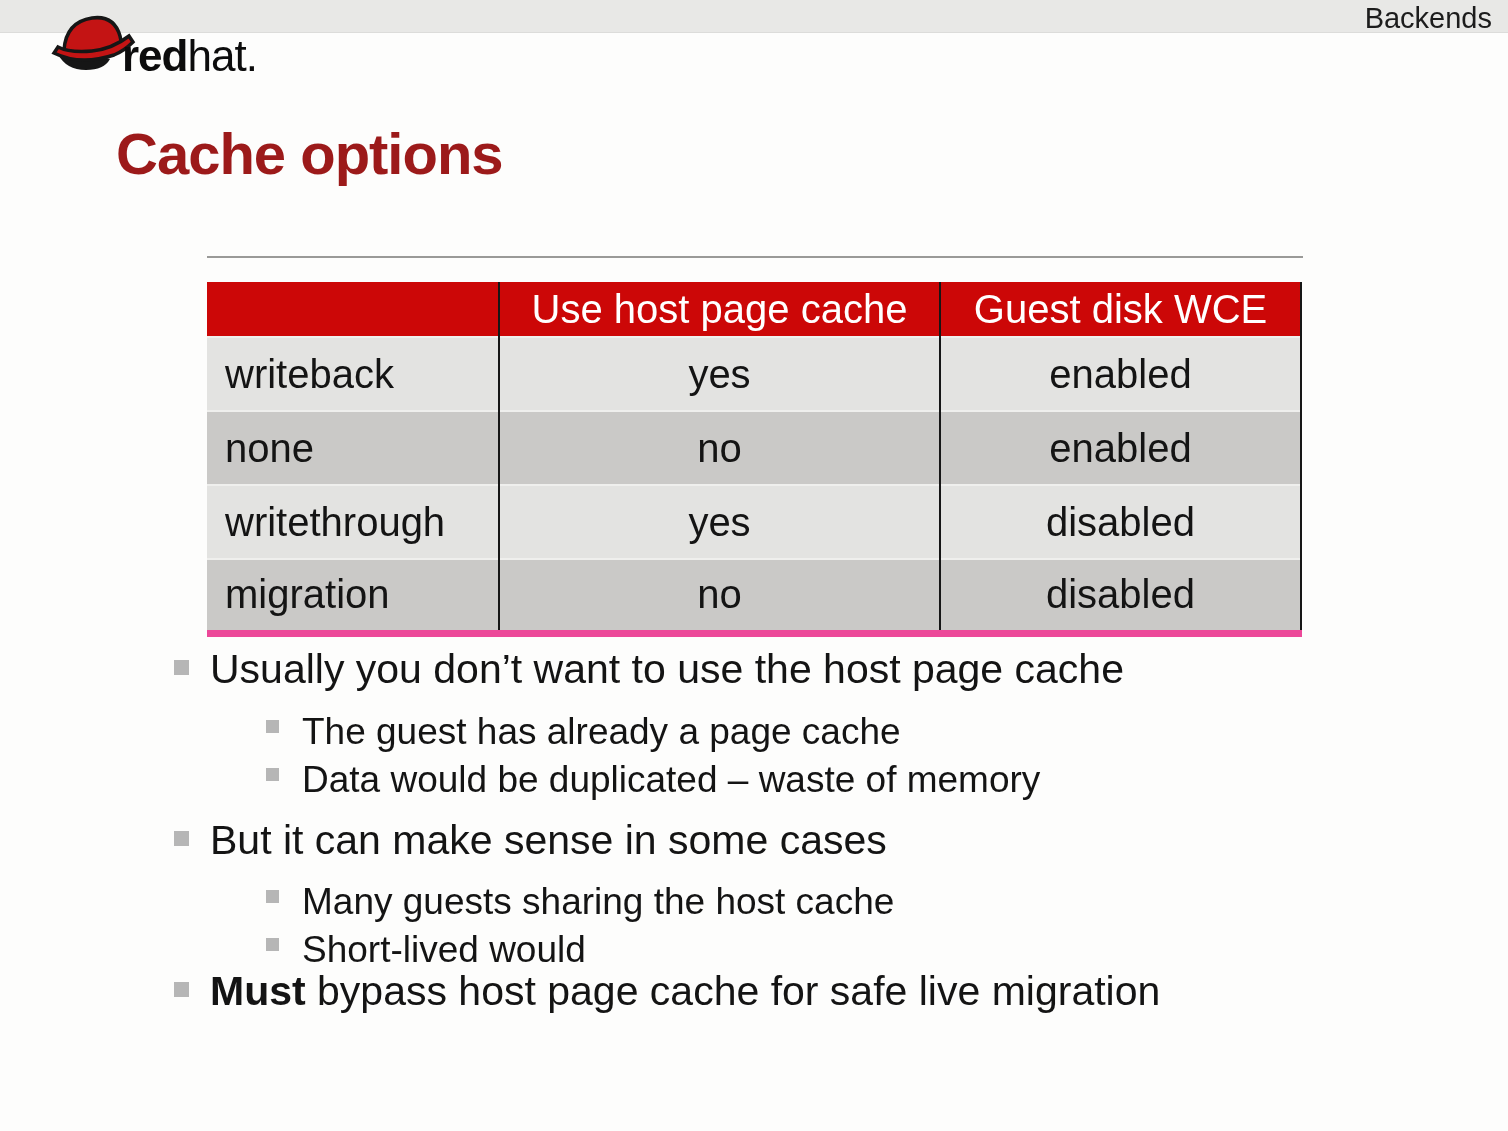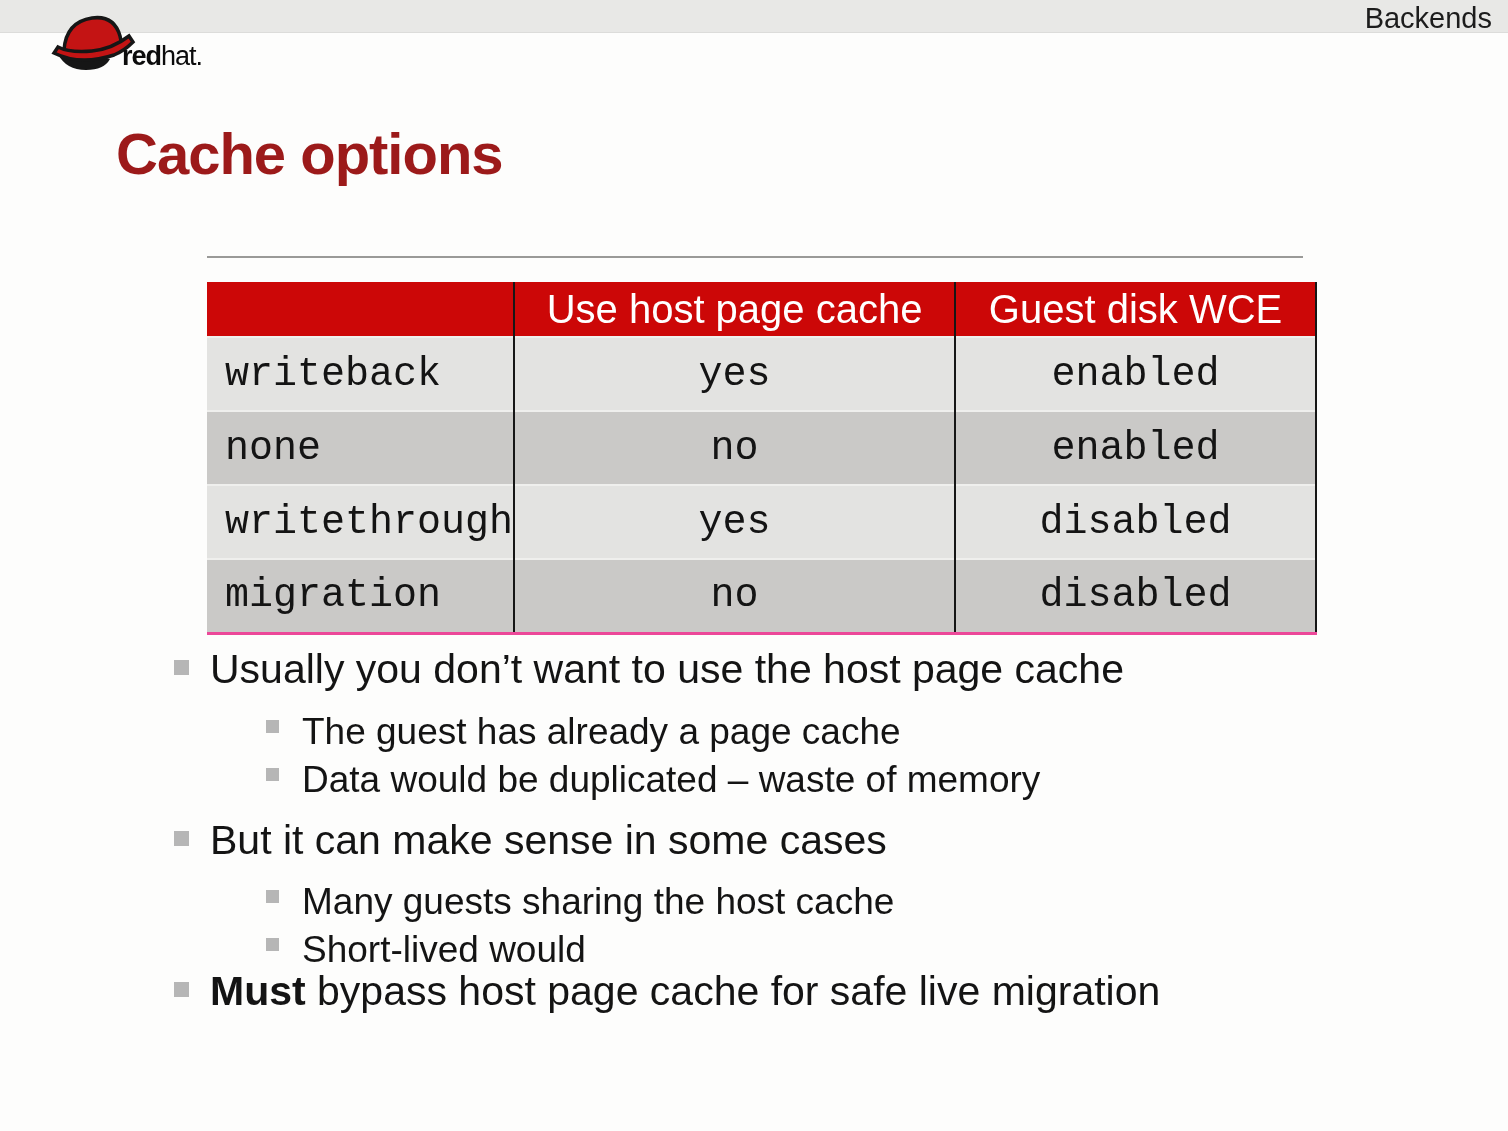--- a/index.html
+++ b/index.html
@@ -23,22 +23,22 @@
     position: absolute; right: 16px; top: 2px;
     font-size: 29px; color: #1c1c1c;
   }
 
   
   .logo {
     position: absolute; left: 50px; top: 10px;
     display: flex; align-items: flex-end;
   }
   .logo .wordmark {
-    font-size: 27px; color: #0c0c0c; line-height: 1;
-    margin-left: -16px; margin-bottom: 8px;
+    font-size: 44px; color: #0c0c0c; line-height: 1;
+    margin-left: -16px; margin-bottom: 0;
     letter-spacing: -1px;
   }
   .logo .wordmark .w-bold { font-weight: 900; }
   .logo .wordmark .w-light { font-weight: 500; }
 
   
   .title {
     position: absolute; left: 116px; top: 120px;
     font-size: 58px; font-weight: bold; letter-spacing: -1px;
     color: #9c1a1a;
@@ -47,33 +47,33 @@
   
   .table-rule {
     position: absolute; left: 207px; top: 256px;
     width: 1096px; height: 2px; background: #9a9a98;
   }
 
   
   table.cache {
     position: absolute; left: 207px; top: 282px;
     border-collapse: collapse;
-    border-bottom: 3px solid #ec4899;
+    border-bottom: 7px solid #ec4899;
     table-layout: fixed;
   }
   table.cache th, table.cache td {
     border-right: 2px solid #161616;
     font-size: 40px; font-weight: normal;
     text-align: center; vertical-align: middle;
     padding: 0;
   }
   table.cache th {
     background: #cc0707; color: #ffffff; height: 55px;
   }
-  table.cache td { height: 74px; border-top: 2px solid #efefed; font-family: Liberation Mono, monospace; }
+  table.cache td { height: 74px; border-top: 2px solid #efefed; }
   table.cache .c1 { width: 292px; text-align: left; padding-left: 18px; }
   table.cache .c2 { width: 441px; }
   table.cache .c3 { width: 361px; }
   tr.row-light td { background: #e3e3e1; }
   tr.row-dark  td { background: #cac9c7; }
 
   
   .bullet { position: absolute; left: 0; width: 1248px; height: 52px; }
   .bullet .marker { position: absolute; background: #b6b6b6; }
   .bullet.l1 .marker { left: 174px; top: 14px; width: 15px; height: 15px; }

